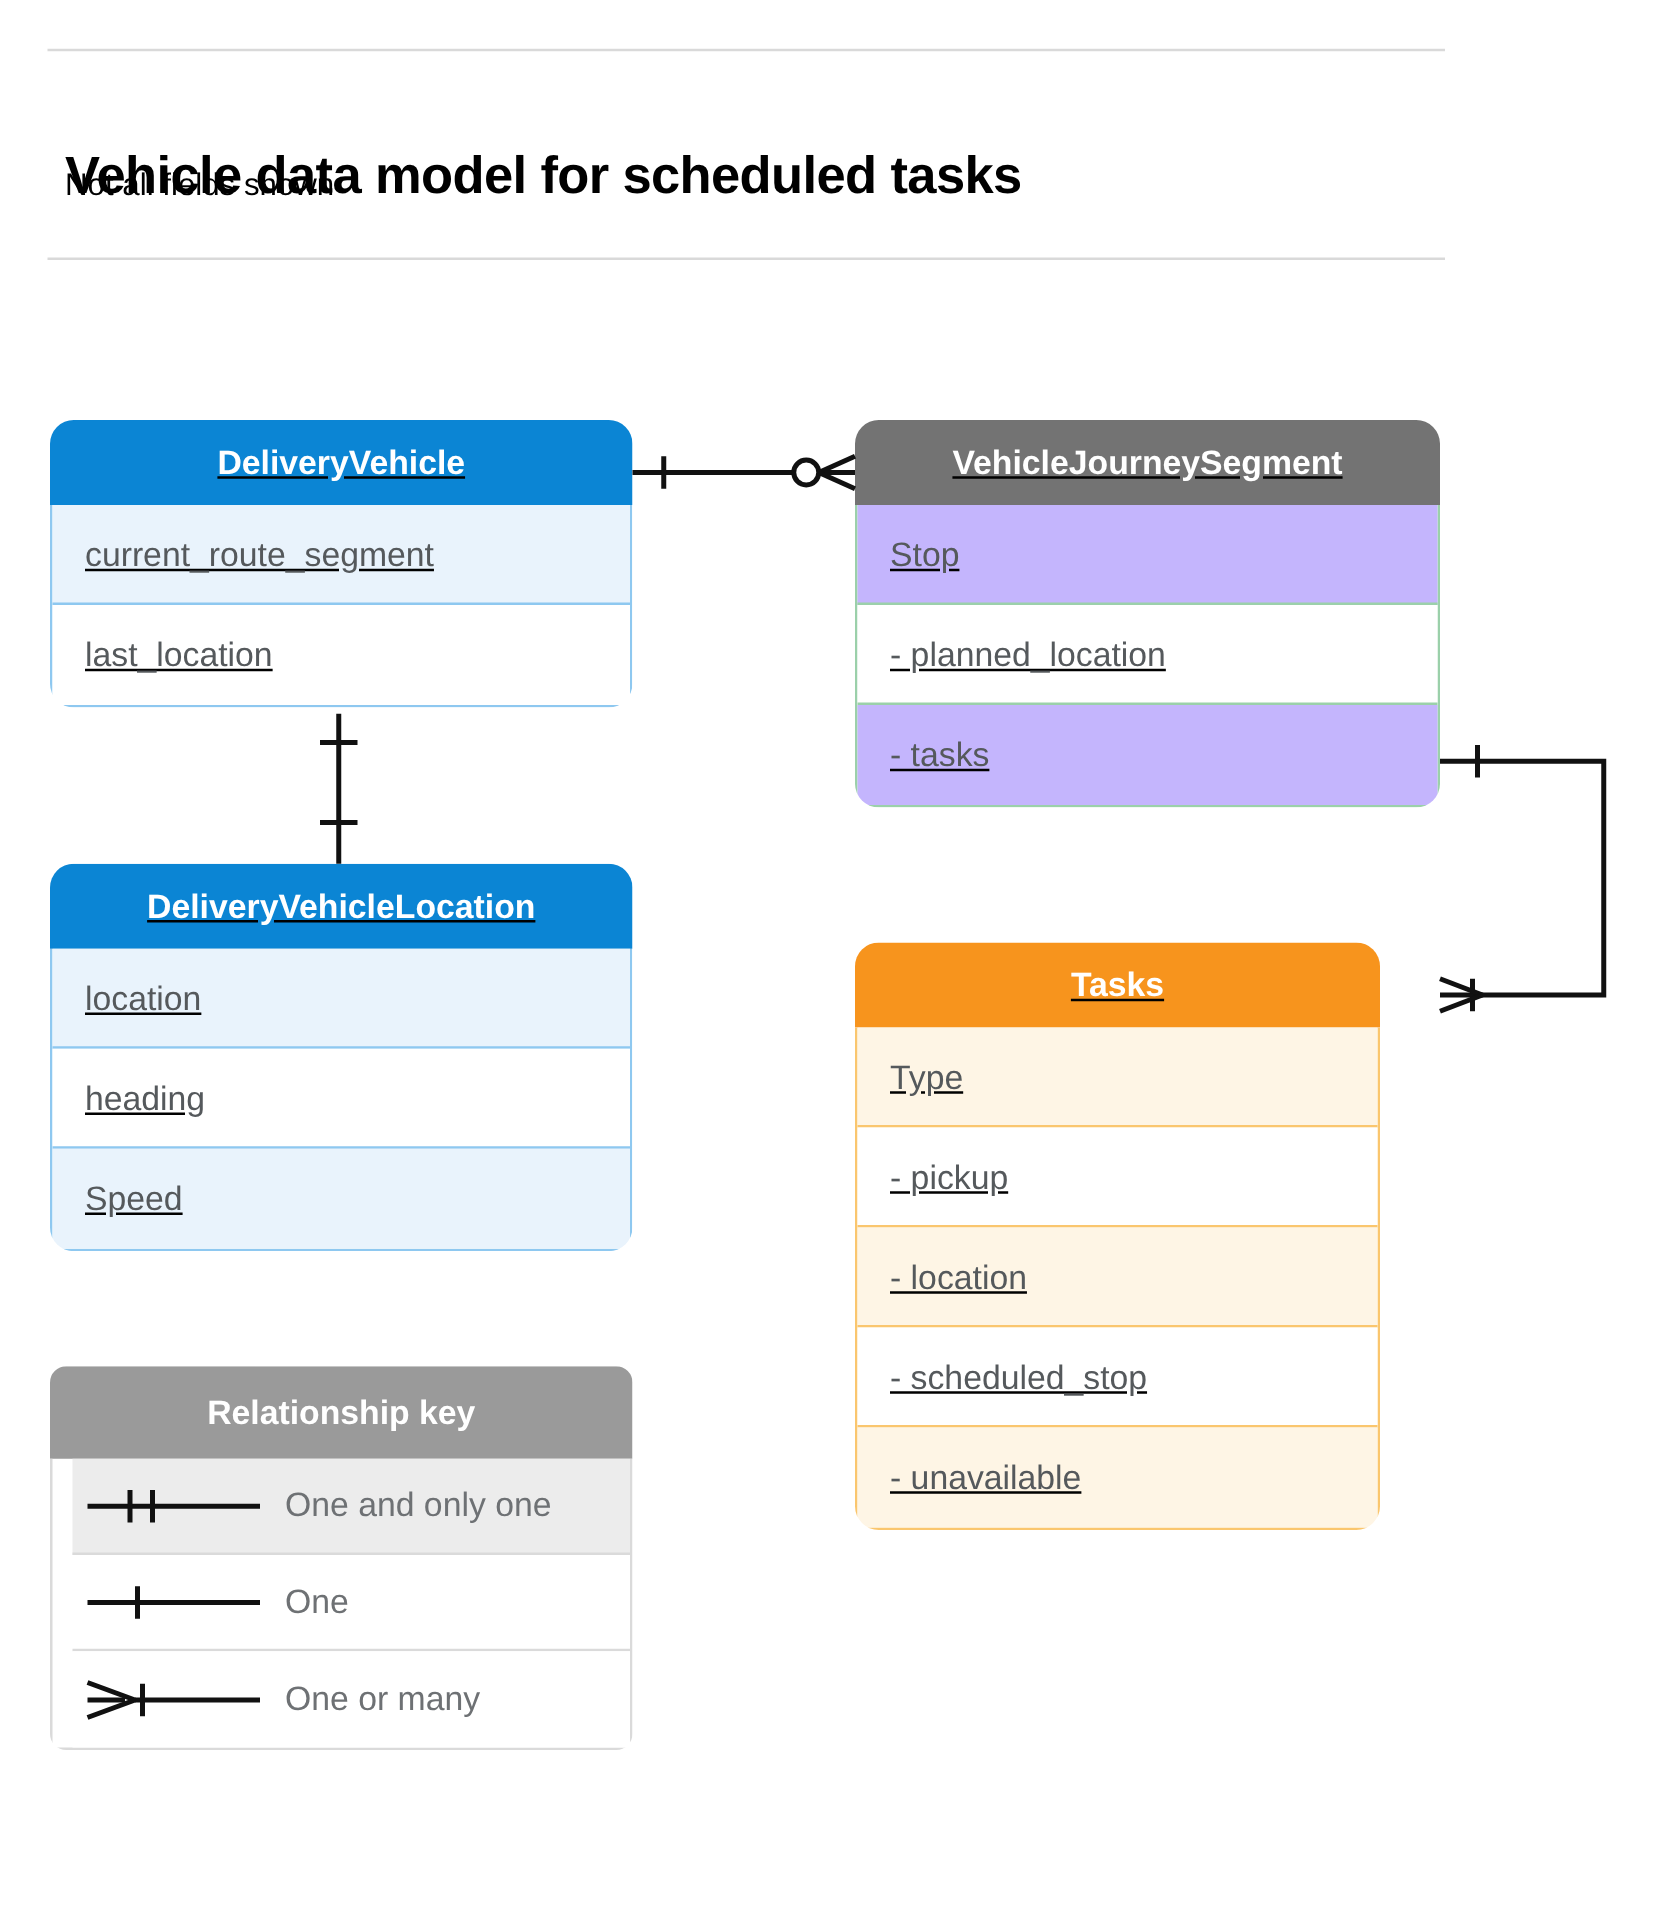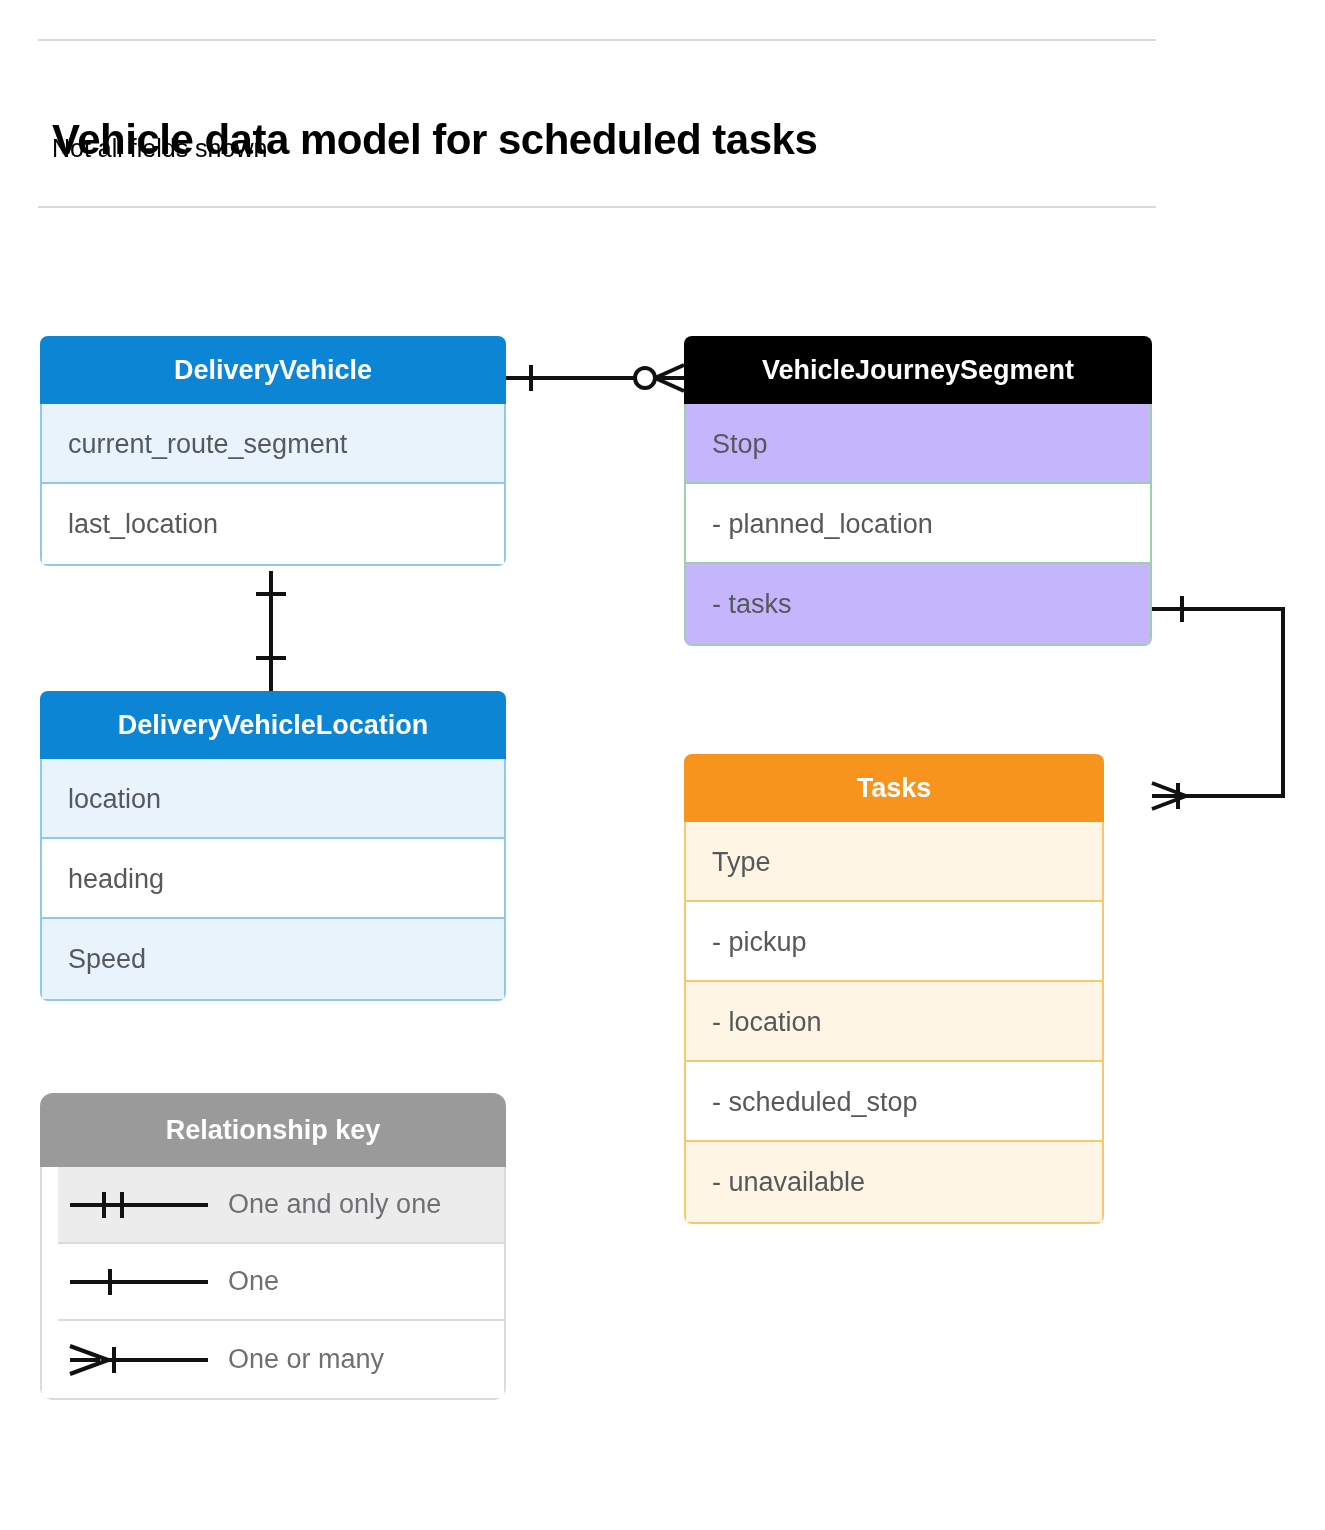--- a/index.html
+++ b/index.html
@@ -43,22 +43,23 @@
     font-size: 25px;
     font-weight: normal;
     color: #000000;
     white-space: nowrap;
   }
 
   
   .entity {
     position: absolute;
     box-sizing: border-box;
-    border-radius: 8px;
+    border-radius: 19px;
     overflow: hidden;
+    text-decoration: underline;
   }
   .entity-header {
     box-sizing: border-box;
     height: 68px;
     line-height: 68px;
     text-align: center;
     font-size: 27px;
     font-weight: bold;
     color: #ffffff;
     white-space: nowrap;
@@ -87,21 +88,21 @@
   .entity-row:last-child { border-bottom: none; }
 
   
   .theme-blue .entity-header { background: #0b85d4; }
   .theme-blue .entity-rows   { border-color: #8ec8f0; }
   .theme-blue .entity-row    { border-bottom-color: #8ec8f0; }
   .theme-blue .entity-row.alt { background: #e9f3fc; }
   .theme-blue .entity-row.plain { background: #ffffff; }
 
   
-  .theme-green .entity-header { background: #000000; }
+  .theme-green .entity-header { background: #737373; }
   .theme-green .entity-rows   { border-color: #9bd0aa; }
   .theme-green .entity-row    { border-bottom-color: #9bd0aa; }
   .theme-green .entity-row.alt { background: #c4b5fd; }
   .theme-green .entity-row.plain { background: #ffffff; }
 
   
   .theme-orange .entity-header { background: #f7941d; }
   .theme-orange .entity-rows   { border-color: #fac66e; }
   .theme-orange .entity-row    { border-bottom-color: #fac66e; }
   .theme-orange .entity-row.alt { background: #fef5e5; }

